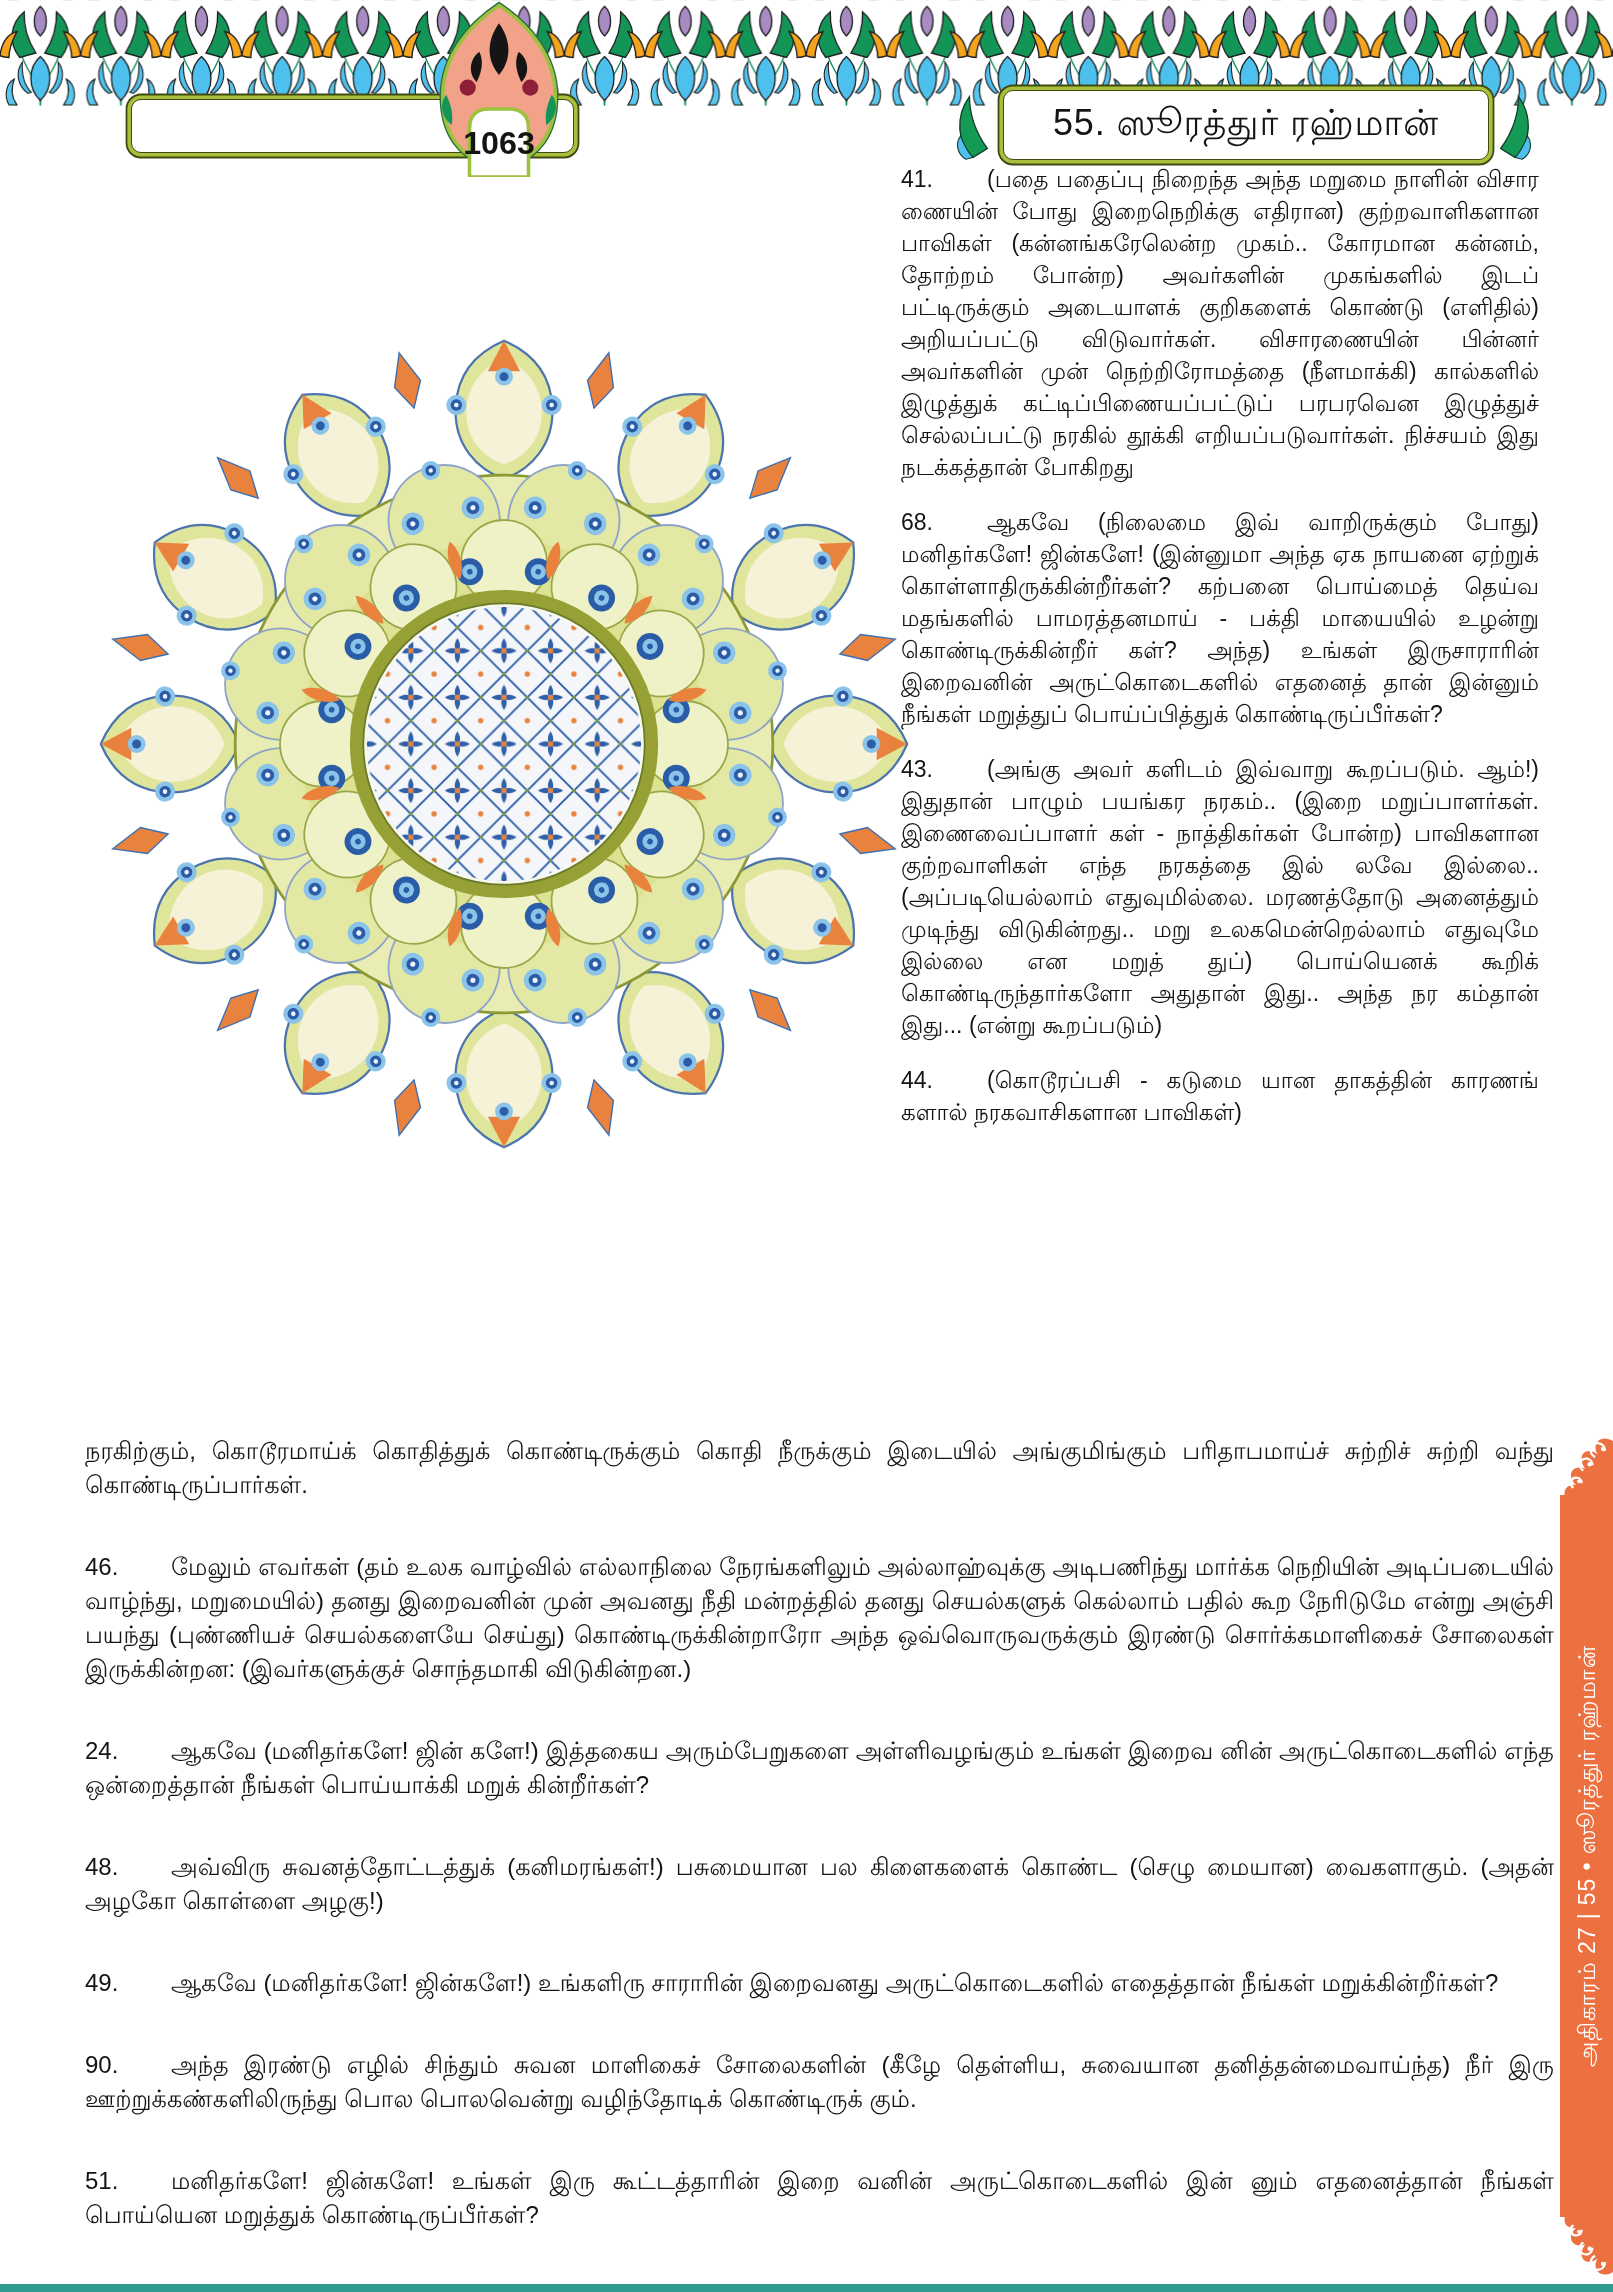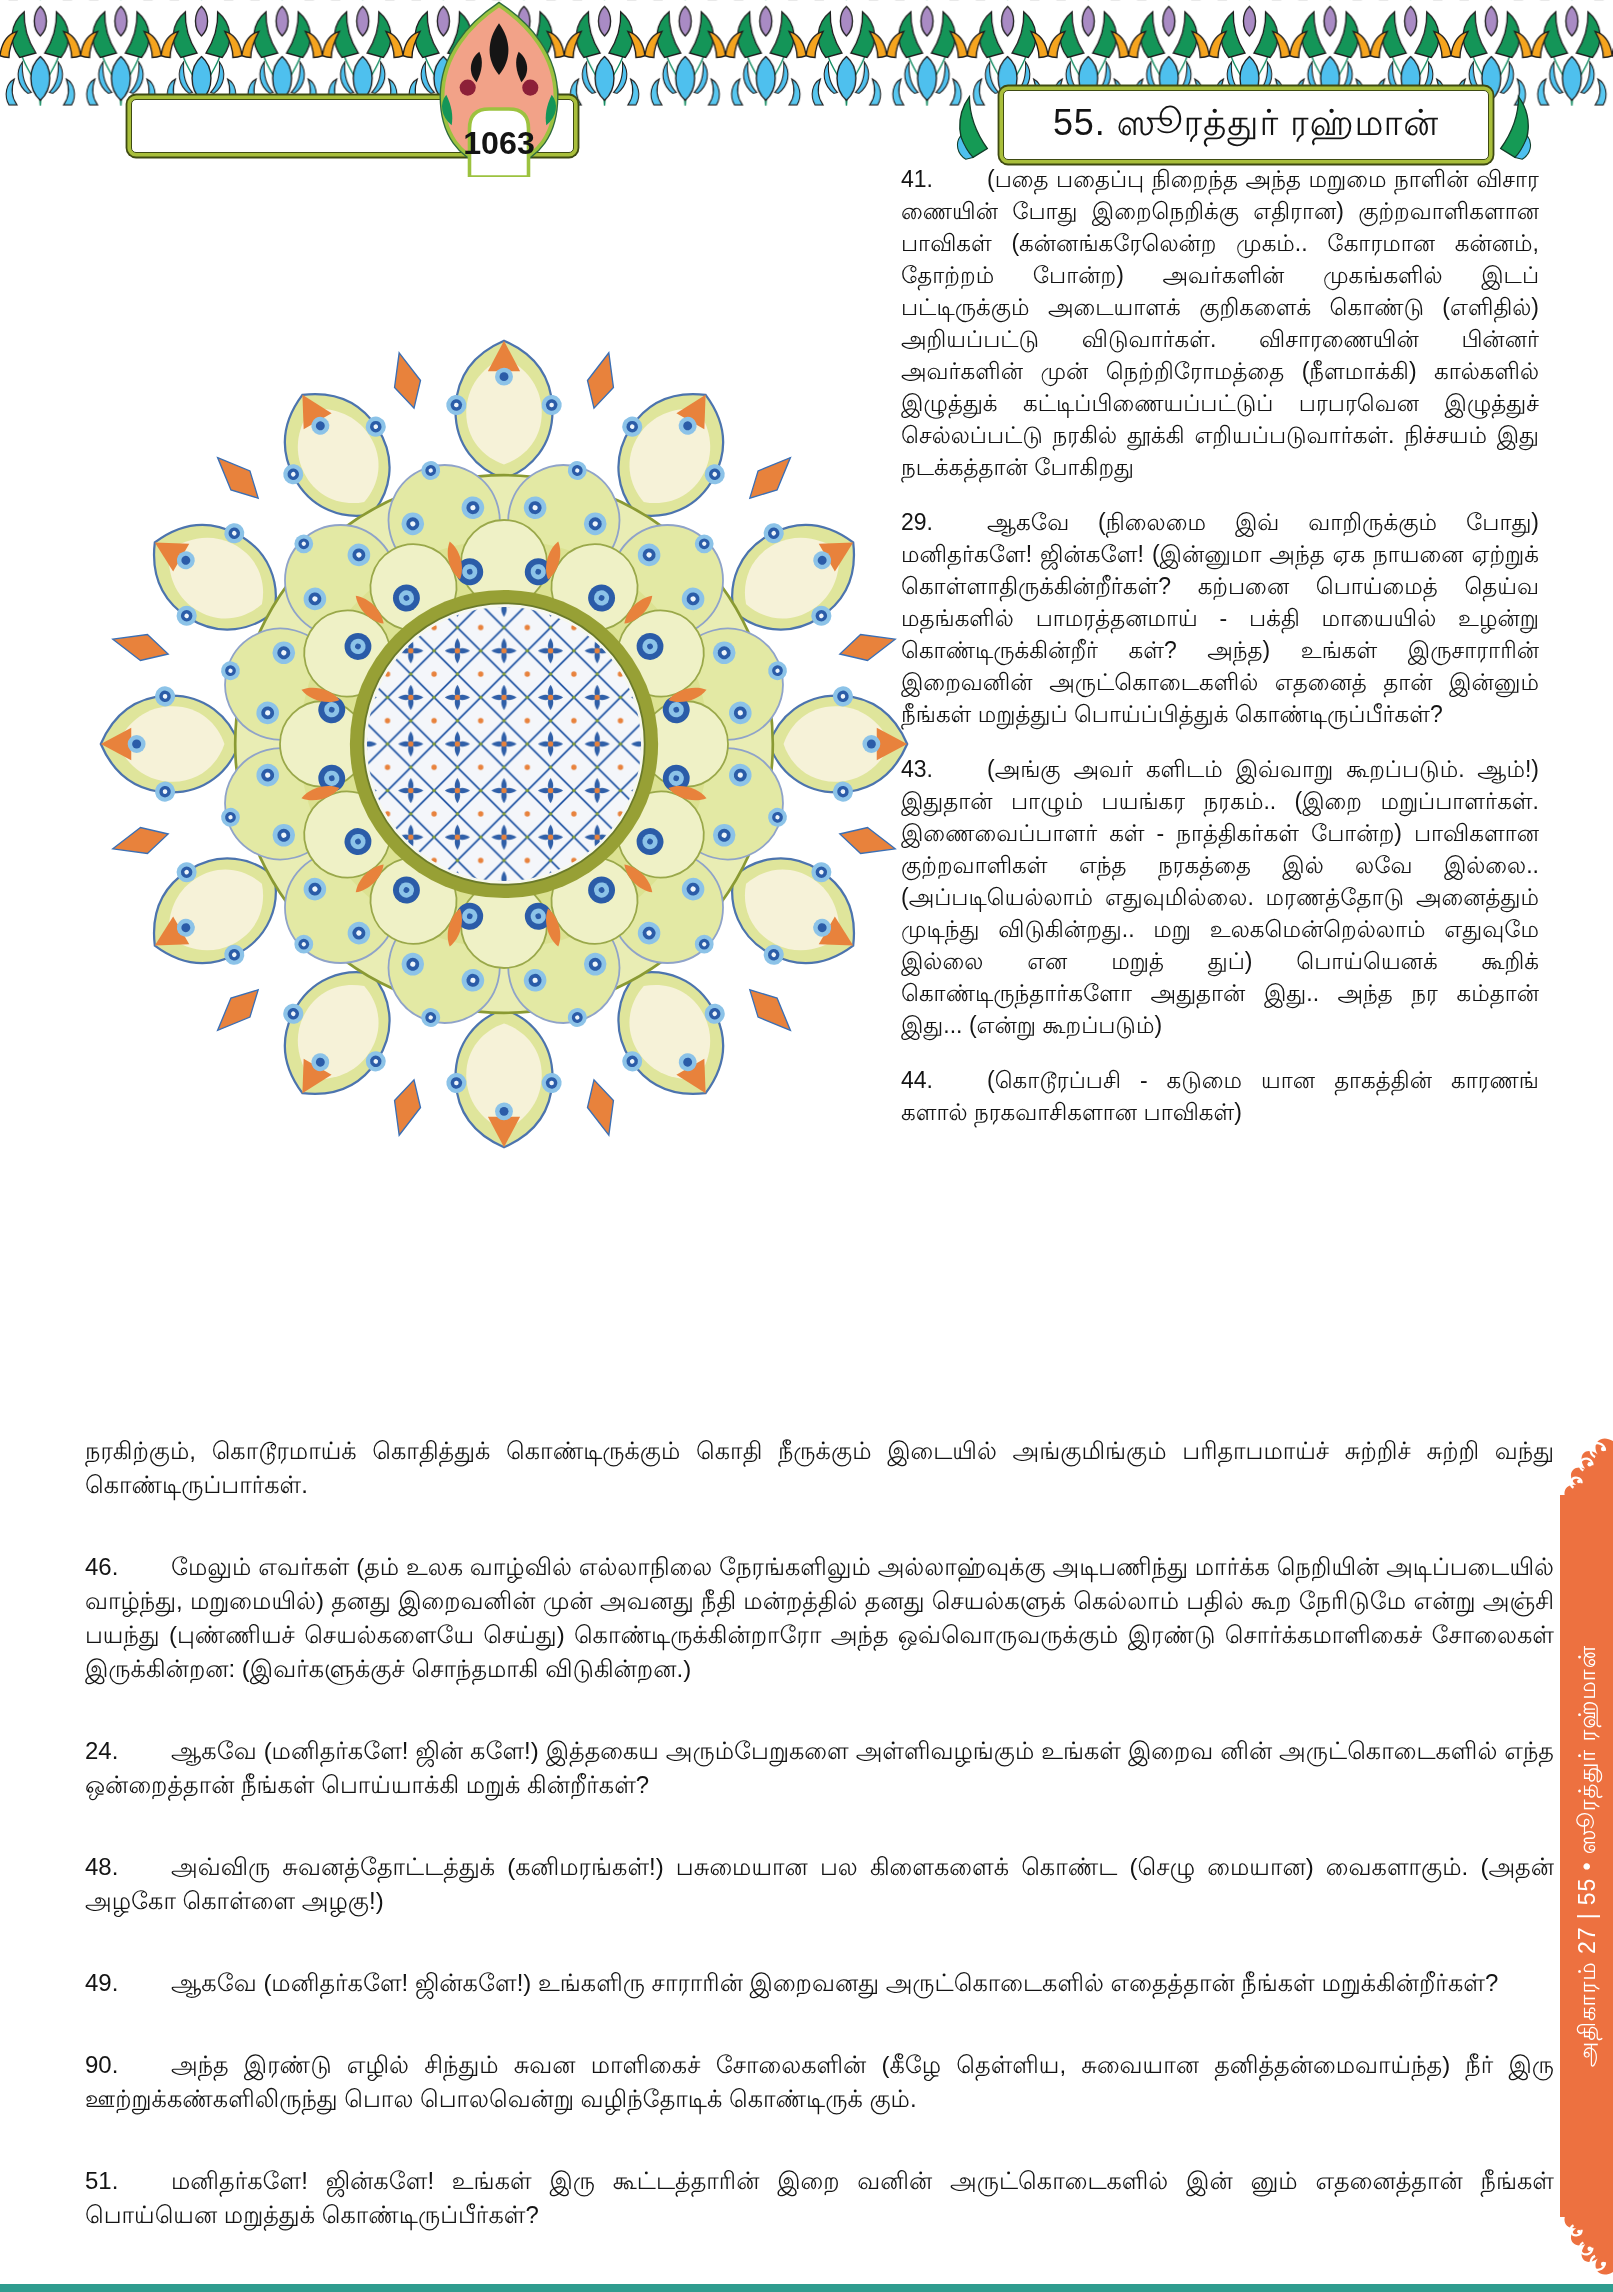--- a/index.html
+++ b/index.html
@@ -4,21 +4,21 @@
 <style>
   html,body{margin:0;padding:0;background:#ffffff;}
   .page{position:relative;width:1614px;height:2293px;background:#ffffff;overflow:hidden;
         font-family:"Liberation Sans","DejaVu Sans",sans-serif;color:#141414;}
 
   
   .top-border{position:absolute;left:0;top:0;width:1614px;height:106px;}
 
   
   .cartouche{position:absolute;background:#ffffff;border:1.8px solid #3E4A12;
-             box-shadow:0 0 0 3.6px #A9BF3B,0 0 0 5.4px #3E4A12;border-radius:5px;}
+             box-shadow:0 0 0 3.6px #A9BF3B,0 0 0 5.4px #3E4A12;border-radius:10px;}
   .cartouche-left{left:131px;top:99px;width:441px;height:52px;}
   .cartouche-title{left:1003px;top:90px;width:484px;height:68px;
                    display:flex;align-items:center;justify-content:center;}
   .chapter-title{font-size:36px;letter-spacing:0.9px;color:#141414;white-space:nowrap;}
   .medallion{position:absolute;left:405px;top:0px;}
   .leaf-orn{position:absolute;top:86px;}
   .leaf-orn.left{left:948px;}
   .leaf-orn.right{left:1490px;}
 
   
@@ -323,21 +323,21 @@
       <circle r="157" fill="#F7F8EE" stroke="#6B7A2A" stroke-width="2"></circle>
       <circle r="153" fill="url(#tiles)"></circle>
     </svg>
   </div>
 
   <div class="col-text">
     <p class="verse">
       <span class="vnum">41.</span><span>(பதை பதைப்பு நிறைந்த அந்த மறுமை நாளின் விசார ணையின் போது இறைநெறிக்கு எதிரான) குற்றவாளிகளான பாவிகள் (கன்னங்கரேலென்ற முகம்.. கோரமான கன்னம், தோற்றம் போன்ற) அவர்களின் முகங்களில் இடப் பட்டிருக்கும் அடையாளக் குறிகளைக் கொண்டு (எளிதில்) அறியப்பட்டு விடுவார்கள். விசாரணையின் பின்னர் அவர்களின் முன் நெற்றிரோமத்தை (நீளமாக்கி) கால்களில் இழுத்துக் கட்டிப்பிணையப்பட்டுப் பரபரவென இழுத்துச் செல்லப்பட்டு நரகில் தூக்கி எறியப்படுவார்கள். நிச்சயம் இது நடக்கத்தான் போகிறது</span>
     </p>
     <p class="verse">
-      <span class="vnum">29.</span><span>ஆகவே (நிலைமை இவ் வாறிருக்கும் போது) மனிதர்களே! ஜின்களே! (இன்னுமா அந்த ஏக நாயனை ஏற்றுக் கொள்ளாதிருக்கின்றீர்கள்? கற்பனை பொய்மைத் தெய்வ மதங்களில் பாமரத்தனமாய் - பக்தி மாயையில் உழன்று கொண்டிருக்கின்றீர் கள்? அந்த) உங்கள் இருசாராரின் இறைவனின் அருட்கொடைகளில் எதனைத் தான் இன்னும் நீங்கள் மறுத்துப் பொய்ப்பித்துக் கொண்டிருப்பீர்கள்?</span>
+      <span class="vnum">68.</span><span>ஆகவே (நிலைமை இவ் வாறிருக்கும் போது) மனிதர்களே! ஜின்களே! (இன்னுமா அந்த ஏக நாயனை ஏற்றுக் கொள்ளாதிருக்கின்றீர்கள்? கற்பனை பொய்மைத் தெய்வ மதங்களில் பாமரத்தனமாய் - பக்தி மாயையில் உழன்று கொண்டிருக்கின்றீர் கள்? அந்த) உங்கள் இருசாராரின் இறைவனின் அருட்கொடைகளில் எதனைத் தான் இன்னும் நீங்கள் மறுத்துப் பொய்ப்பித்துக் கொண்டிருப்பீர்கள்?</span>
     </p>
     <p class="verse">
       <span class="vnum">43.</span><span>(அங்கு அவர் களிடம் இவ்வாறு கூறப்படும். ஆம்!) இதுதான் பாழும் பயங்கர நரகம்.. (இறை மறுப்பாளர்கள். இணைவைப்பாளர் கள் - நாத்திகர்கள் போன்ற) பாவிகளான குற்றவாளிகள் எந்த நரகத்தை இல் லவே இல்லை.. (அப்படியெல்லாம் எதுவுமில்லை. மரணத்தோடு அனைத்தும் முடிந்து விடுகின்றது.. மறு உலகமென்றெல்லாம் எதுவுமே இல்லை என மறுத் துப்) பொய்யெனக் கூறிக் கொண்டிருந்தார்களோ அதுதான் இது.. அந்த நர கம்தான் இது... (என்று கூறப்படும்)</span>
     </p>
     <p class="verse">
       <span class="vnum">44.</span><span>(கொடூரப்பசி - கடுமை யான தாகத்தின் காரணங் களால் நரகவாசிகளான பாவிகள்)</span>
     </p>
   </div>
 
   <div class="full-text">

